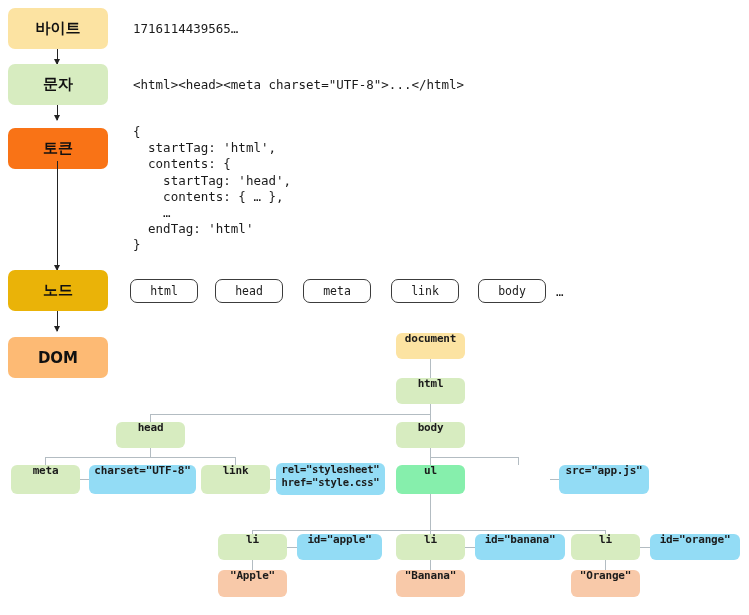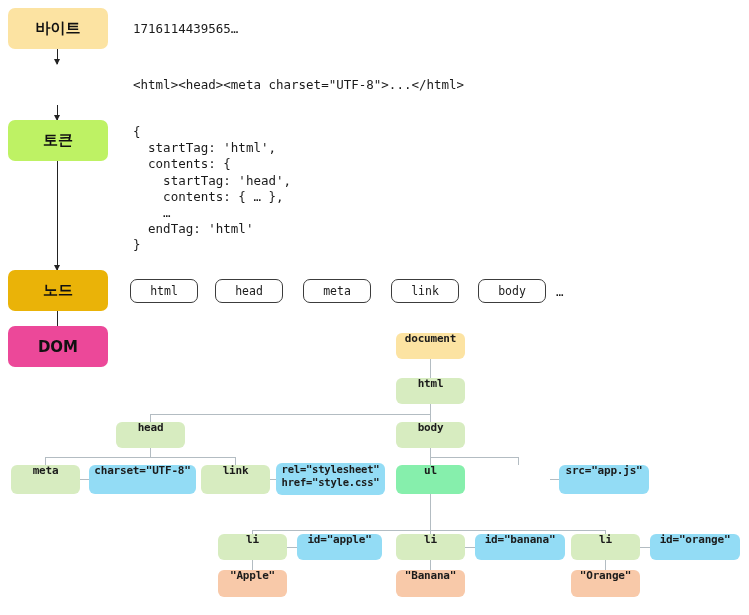--- a/index.html
+++ b/index.html
@@ -83,33 +83,36 @@
 </head>
 <body>
 
 <div id="stage">
 
   <div class="stage" style="top:8px;background:#fce3a2;justify-content:center;">
     <span>바이트</span>
   </div>
   <div class="arrow" style="top:49px;height:15px;"></div>
 
+  <div class="stage" style="top:64px;background:#d7ecc0;">
+    <span>문자</span>
+  </div>
   <div class="arrow" style="top:105px;height:15px;"></div>
 
-  <div class="stage" style="top:120px;background:#bef264;text-align:right;">
+  <div class="stage" style="top:128px;background:#f97316;text-align:right;">
     <span>토큰</span>
   </div>
   <div class="arrow" style="top:161px;height:109px;"></div>
 
   <div class="stage" style="top:270px;background:#eab308;">
     <span>노드</span>
   </div>
   <div class="arrow" style="top:311px;height:20px;"></div>
 
-  <div class="stage" style="top:326px;background:#ec4899;">
+  <div class="stage" style="top:337px;background:#fdba74;">
     <span>DOM</span>
   </div>
 
   <div class="code" style="left:133px;top:21px;">1716114439565…</div>
 
   <div class="code" style="left:133px;top:77px;">&lt;html&gt;&lt;head&gt;&lt;meta charset="UTF-8"&gt;...&lt;/html&gt;</div>
 
   <div class="code" style="left:133px;top:124px;">{
   startTag: 'html',
   contents: {

